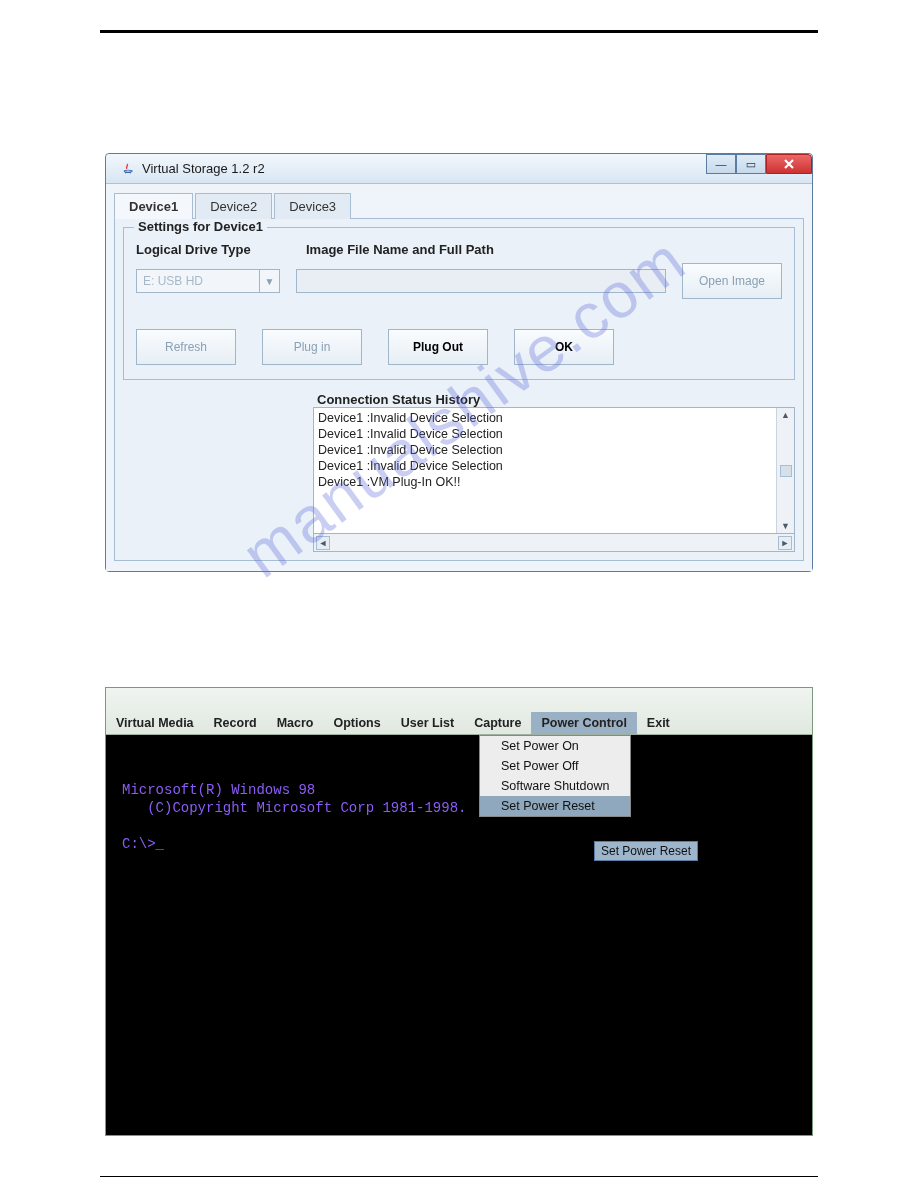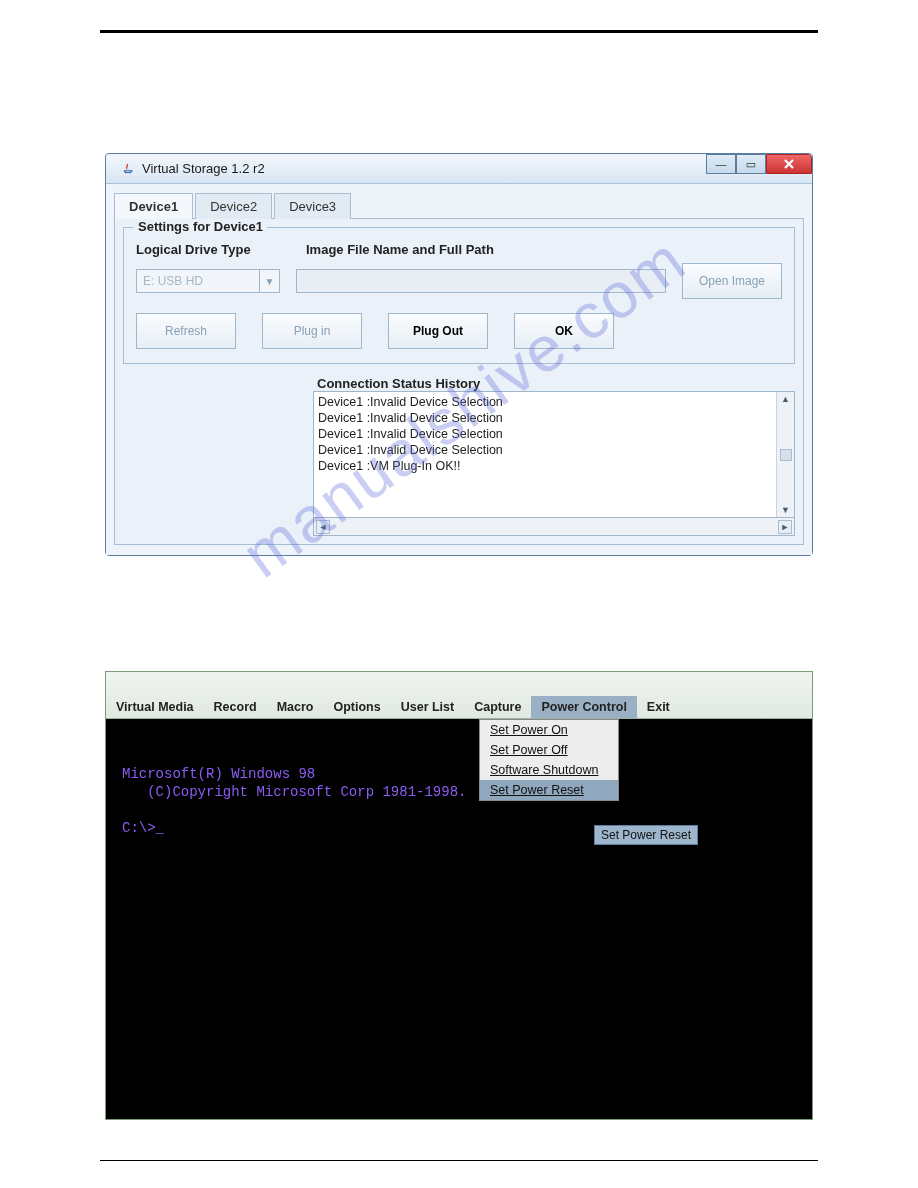--- a/index.html
+++ b/index.html
@@ -171,21 +171,21 @@
     display: flex;
     align-items: center;
     justify-content: center;
     color: #333;
     min-width: 92px;
   }
   .btn.disabled { color: #8aa0b5; }
   .btn-row {
     display: flex;
     gap: 26px;
-    margin-top: 14px;
+    margin-top: 30px;
     justify-content: flex-start;
   }
   .btn-row .btn { min-width: 100px; }
   .btn.bold { font-weight: bold; color: #000; }
 
   .history-area {
     margin-top: 12px;
     margin-left: 190px;
   }
   .history-title {
@@ -280,24 +280,23 @@
     position: absolute;
     top: 0;
     left: 373px;
     background: #ededed;
     border: 1px solid #888;
     font-size: 12.5px;
     min-width: 140px;
     z-index: 3;
   }
   .dropdown-menu .ditem {
-    padding: 3px 10px;
+    padding: 3px 21px;
     color: #111;
     white-space: nowrap;
-    text-decoration: underline;
   }
   .dropdown-menu .ditem.highlight {
     background: #8fa8bd;
   }
   .tooltip {
     position: absolute;
     top: 106px;
     left: 488px;
     background: #9db6cc;
     border: 1px solid #5a7da1;

